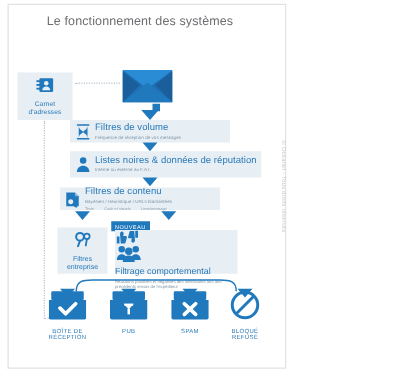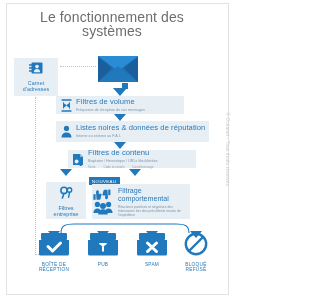--- a/index.html
+++ b/index.html
@@ -30,21 +30,21 @@
   }
 
   
   .title {
     position: absolute;
     left: 14px;
     top: 11px;
     width: 196px;
     text-align: center;
     color: #6d6e71;
-    font-size: 14px;
+    font-size: 10px;
     line-height: 13.5px;
     letter-spacing: .1px;
   }
   .title .l2 { display: block; }
 
   
   .addrbook {
     position: absolute;
     left: 14px;
     top: 58px;
@@ -146,21 +146,21 @@
     color: #8fa4b4;
     font-size: 3.1px;
     line-height: 4px;
     margin-top: 1px;
     display: flex;
     gap: 8px;
   }
 
   #row-volume  { left: 56px; top: 96px;  width: 128px; height: 18px; }
   #row-lists   { left: 56px; top: 121px; width: 153px; height: 21px; }
-  #row-content { left: 68px; top: 150px; width: 128px; height: 18px; }
+  #row-content { left: 48px; top: 150px; width: 128px; height: 18px; }
 
   
   .entcard {
     position: absolute;
     left: 46px;
     top: 182px;
     width: 40px;
     height: 37px;
     background: #e7eef4;
     text-align: center;
@@ -178,20 +178,21 @@
   
   .behav {
     position: absolute;
     left: 92px;
     top: 184px;
     width: 98px;
     height: 35px;
     background: #e7eef4;
     box-sizing: border-box;
     display: flex;
+    flex-direction: column;
   }
   .behav .bicon {
     width: 26px;
     flex: 0 0 26px;
     display: flex;
     align-items: center;
     justify-content: center;
   }
   .behav .btext { flex: 1 1 auto; padding: 3px 3px 0 0; }
   .behav .btitle {

